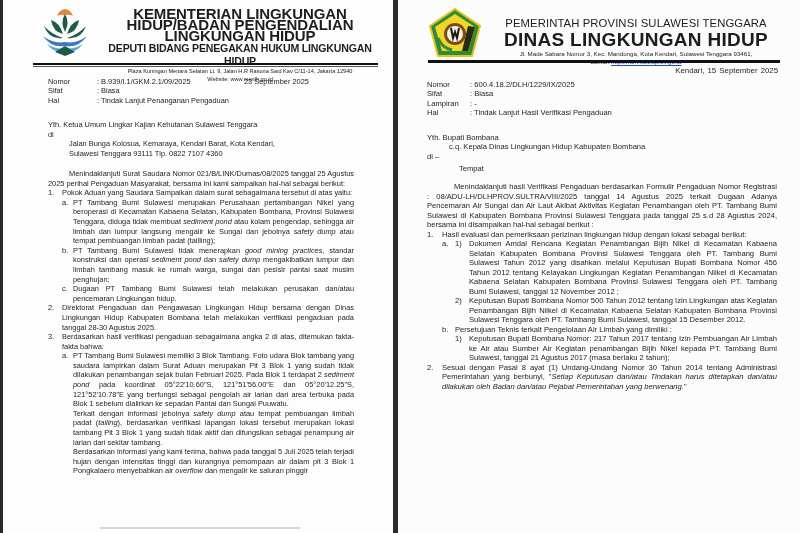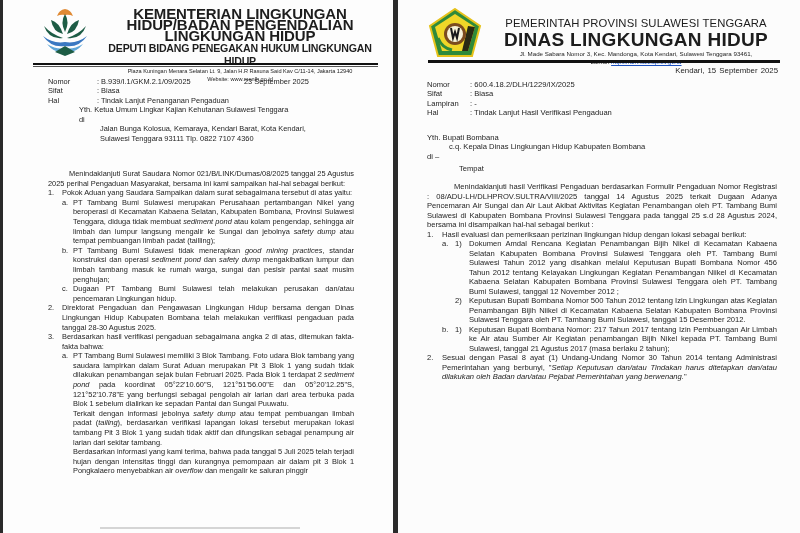--- a/index.html
+++ b/index.html
@@ -85,21 +85,21 @@
         <span class="k">Sifat</span>
         <span>: Biasa</span>
       </div>
     <div class="row">
         <span class="k">Hal</span>
         <span>: Tindak Lanjut Penanganan Pengaduan</span>
       </div>
   </div>
   <div class="date-l">23 September 2025</div>
 
-  <div class="meta" style="left:45px; top:105px; line-height:9.6px;margin-left:31px;">
+  <div class="meta" style="left:45px; top:120px; line-height:9.6px;">
     <div>Yth. Ketua Umum Lingkar Kajian Kehutanan Sulawesi Tenggara</div>
     <div>di</div>
     <div style="padding-left:21px;">Jalan Bunga Kolosua, Kemaraya, Kendari Barat, Kota Kendari,</div>
     <div style="padding-left:21px;">Sulawesi Tenggara 93111 Tlp. 0822 7107 4360</div>
   </div>
 
   <div class="body" style="left:45px; top:169px; width:306px;">
     <p class="ind">Menindaklanjuti Surat Saudara Nomor 021/B/LINK/Dumas/08/2025 tanggal 25 Agustus 2025 perihal Pengaduan Masyarakat, bersama ini kami sampaikan hal-hal sebagai berikut:</p>
 
     <div class="li">
@@ -207,20 +207,21 @@
               </div>
             <div class="li">
                 <span class="n" style="width:14px;">2)</span>
                 <span class="t">Keputusan Bupati Bombana Nomor 500 Tahun 2012 tentang Izin Lingkungan atas Kegiatan Penambangan Bijih Niikel di Kecamatan Kabaena Selatan Kabupaten Bombana Provinsi Sulawesi Tenggara oleh PT. Tambang Bumi Sulawesi, tanggal 15 Desember 2012.</span>
               </div>
           </div>
         </div>
         <div class="li">
             <span class="n" style="width:13px;">b.</span>
           <div class="t">
+            <div>Persetujuan Teknis terkait Pengelolaan Air Limbah yang dimiliki :</div>
             <div class="li">
                 <span class="n" style="width:14px;">1)</span>
                 <span class="t">Keputusan Bupati Bombana Nomor: 217 Tahun 2017 tentang Izin Pembuangan Air Limbah ke Air atau Sumber Air Kegiatan penambangan Bijih Nikel kepada PT. Tambang Bumi Sulawesi, tanggal 21 Agustus 2017 (masa berlaku 2 tahun);</span>
               </div>
           </div>
         </div>
       </div>
     </div>
 
     <div class="li">

